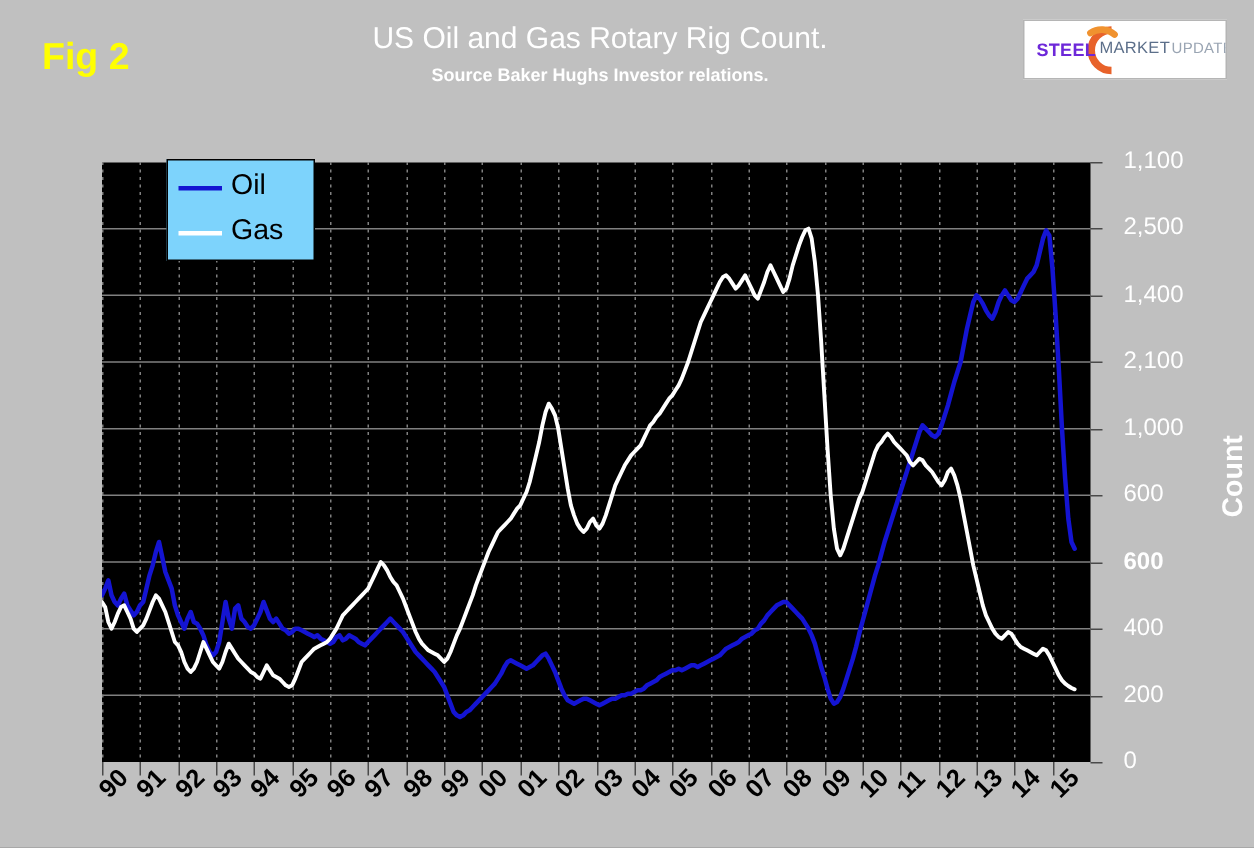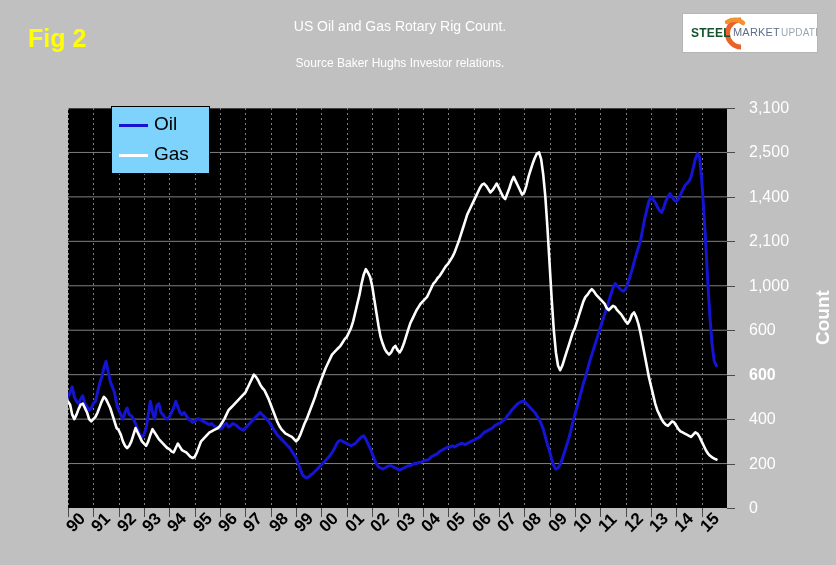--- a/index.html
+++ b/index.html
@@ -35,34 +35,35 @@
   
   #title-block {
     position: absolute;
     left: 120px;
     top: 12px;
     width: 560px;
     text-align: center;
     color: #ffffff;
   }
   #title-line1 {
-    font-size: 14px;
+    font-size: 20px;
     line-height: 28px;
     white-space: nowrap;
   }
   #title-line2 {
     font-size: 21px;
     line-height: 28px;
     white-space: nowrap;
   }
   #subtitle {
     font-size: 12px;
     line-height: 18px;
-    margin-top: 14px;
-    white-space: nowrap;
+    margin-top: 1px;
+    white-space: nowrap;
+    font-weight: bold;
   }
   
   #logo {
     position: absolute;
     left: 682px;
     top: 13px;
     width: 134px;
     height: 38px;
     background: #ffffff;
     border: 1px solid #b5b5b5;
@@ -182,21 +183,21 @@
     <div id="title-line1">US Oil and Gas Rotary Rig Count.</div>
     <div id="subtitle">Source Baker Hughs Investor relations.</div>
   </div>
 
   <div id="logo">
     <div id="logo-inner">
       <svg width="134" height="38" viewBox="0 0 134 38" style="position:absolute;left:0;top:0;">
         <path d="M 58 6 A 13.5 13.5 0 1 0 58 33" fill="none" stroke="#e8622a" stroke-width="5"></path>
         <path d="M 44 8 A 13 13 0 0 1 60 9" fill="none" stroke="#f0922f" stroke-width="4.5" stroke-linecap="round"></path>
       </svg>
-      <span class="logo-txt" id="logo-steel" style="color: #14532d;">STEEL</span>
+      <span class="logo-txt" id="logo-steel" style="color: #6d28d9;">STEEL</span>
       <span class="logo-txt" id="logo-market" style="color: rgb(92, 111, 138);">MARKET</span>
       <span class="logo-txt" id="logo-update" style="color: rgb(154, 165, 179);">UPDATE</span>
     </div>
   </div>
 
   <div id="plot-frame">
     <svg id="plot-svg" width="659" height="400" viewBox="0 0 659 400">
       <g id="grid-h">
           <line x1="0" x2="659" y1="355.55555555555554" y2="355.55555555555554" stroke="#808080" stroke-width="1"></line>
           <line x1="0" x2="659" y1="311.1111111111111" y2="311.1111111111111" stroke="#808080" stroke-width="1"></line>
@@ -255,21 +256,21 @@
       <div class="ytick" style="left: 749px; top: 322.222px;">600</div>
       <div style="position: absolute; left: 727px; top: 330px; width: 8px; height: 1px; background: rgb(74, 74, 74);"></div>
       <div class="ytick" style="left: 749px; top: 277.778px;">1,000</div>
       <div style="position: absolute; left: 727px; top: 286px; width: 8px; height: 1px; background: rgb(74, 74, 74);"></div>
       <div class="ytick" style="left: 749px; top: 233.333px;">2,100</div>
       <div style="position: absolute; left: 727px; top: 241px; width: 8px; height: 1px; background: rgb(74, 74, 74);"></div>
       <div class="ytick" style="left: 749px; top: 188.889px;">1,400</div>
       <div style="position: absolute; left: 727px; top: 197px; width: 8px; height: 1px; background: rgb(74, 74, 74);"></div>
       <div class="ytick" style="left: 749px; top: 144.444px;">2,500</div>
       <div style="position: absolute; left: 727px; top: 152px; width: 8px; height: 1px; background: rgb(74, 74, 74);"></div>
-      <div class="ytick" style="left: 749px; top: 100px;">3,100</div>
+      <div class="ytick" style="left: 749px; top: 100px;">1,100</div>
       <div style="position: absolute; left: 727px; top: 108px; width: 8px; height: 1px; background: rgb(74, 74, 74);"></div>
     </div>
   <div id="y-axis-title">Count</div>
 
   <div id="x-ticks">
       <div class="xtick" style="left: 63px; top: 523px;">90</div>
       <div style="position: absolute; left: 68px; top: 508px; width: 1px; height: 9px; background: rgb(74, 74, 74);"></div>
       <div class="xtick" style="left: 88.3462px; top: 523px;">91</div>
       <div style="position: absolute; left: 93px; top: 508px; width: 1px; height: 9px; background: rgb(74, 74, 74);"></div>
       <div class="xtick" style="left: 113.692px; top: 523px;">92</div>

